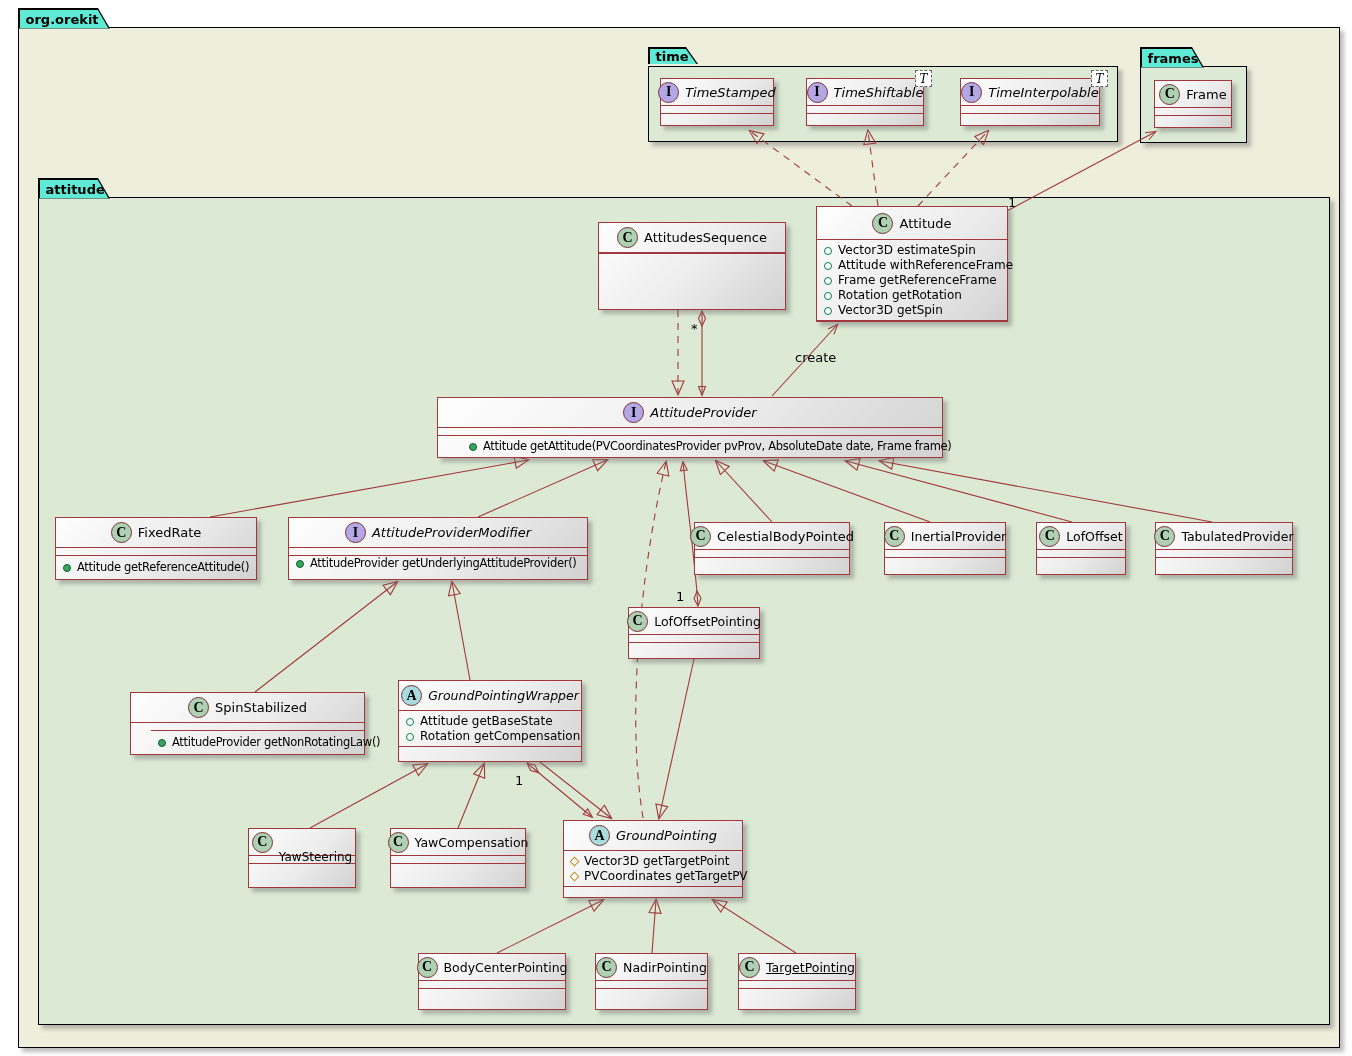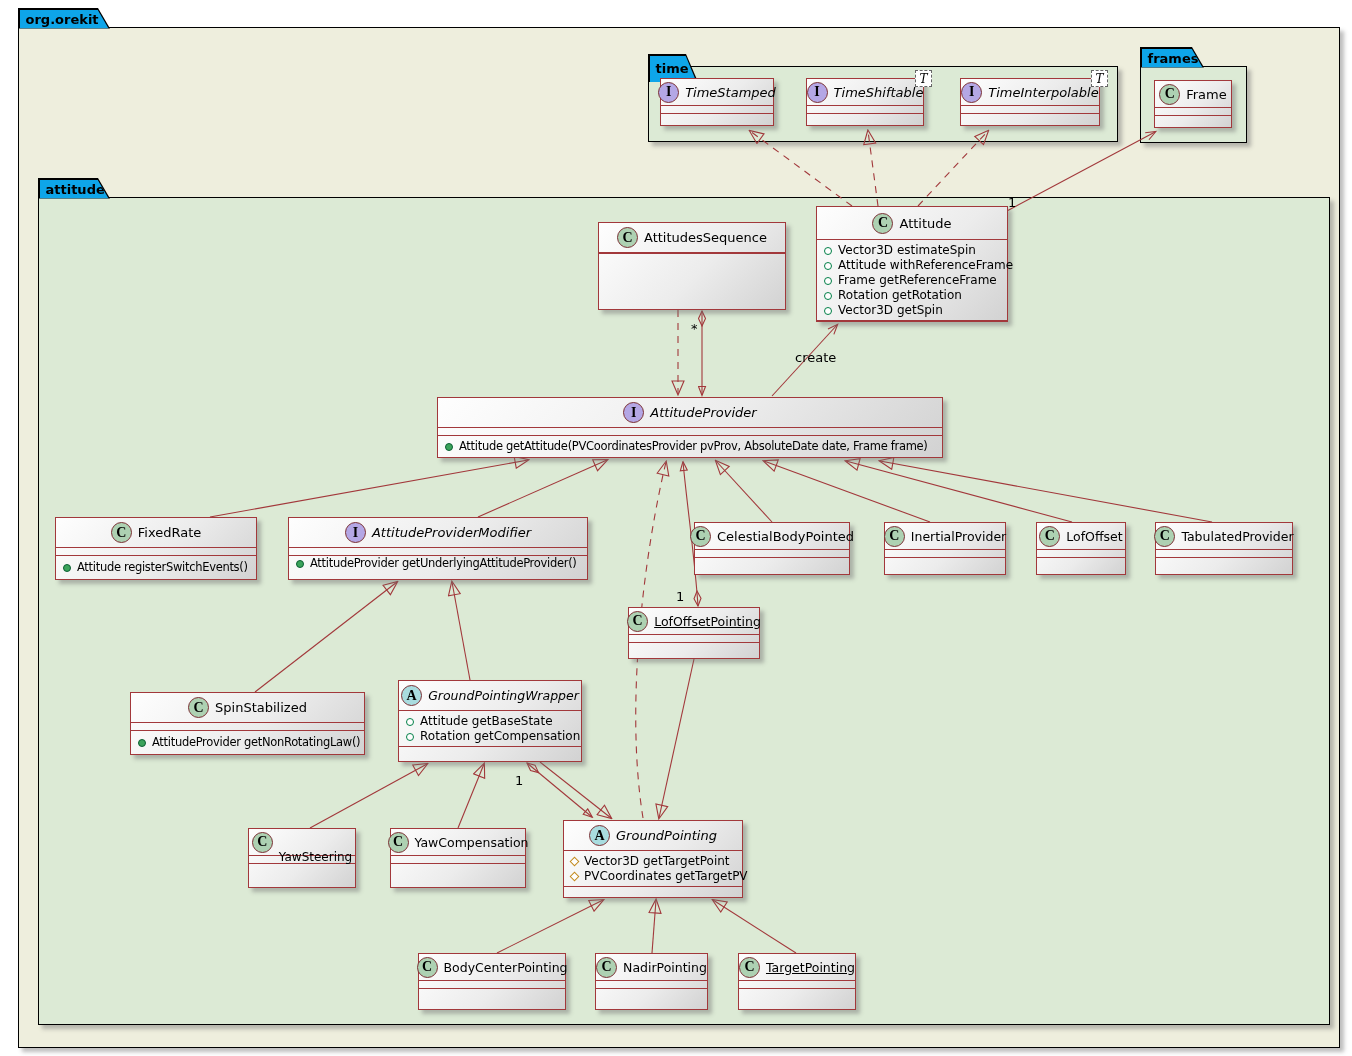--- a/index.html
+++ b/index.html
@@ -8,21 +8,21 @@
     background:#ffffff;
     font-family:"DejaVu Sans","Liberation Sans",sans-serif;
   }
   
   .pkg{position:absolute;border:1.5px solid #000;box-shadow:4px 4px 4px rgba(110,110,110,.45);box-sizing:border-box;}
   .pkg.root{background:#EEEEDD;z-index:0;}
   .pkg.green{background:#DCEAD5;z-index:2;}
   .ptab{position:absolute;z-index:4;background:#000;
         clip-path:polygon(0 0,calc(100% - 12px) 0,100% 100%,0 100%);}
   .ptab-in{position:absolute;left:1.5px;top:1.5px;right:1.5px;bottom:0;
-        background:#0ea5e9;clip-path:polygon(0 0,calc(100% - 11px) 0,100% 100%,0 100%);
+        background:#5eead4;clip-path:polygon(0 0,calc(100% - 11px) 0,100% 100%,0 100%);
         display:flex;align-items:center;padding-left:6px;box-sizing:border-box;
         font-weight:bold;font-size:13px;color:#000;}
   
   .uml{position:absolute;z-index:5;box-sizing:border-box;
        border:1.5px solid #A2383B;
        background:linear-gradient(135deg,#FEFEFE 0%,#ECECEC 55%,#D2D2D2 100%);
        box-shadow:4px 4px 4px rgba(110,110,110,.45);}
   .hd{display:flex;align-items:center;justify-content:center;gap:6px;
       border-bottom:1px solid #A2383B;height:30px;box-sizing:border-box;}
   .hd.tall{height:33px;}
@@ -60,21 +60,21 @@
 </style>
 </head>
 <body>
 
 <div class="pkg root" style="left:18px;top:27px;width:1322px;height:1021px;"></div>
 <div class="ptab" style="left:18px;top:8px;width:92px;height:20.5px;">
   <div class="ptab-in">org.orekit</div>
 </div>
 
 <div class="pkg green" style="left:648px;top:66px;width:470px;height:76px;"></div>
-<div class="ptab" style="left:648px;top:47px;width:50px;height:28px;margin-top:7px;">
+<div class="ptab" style="left:648px;top:47px;width:50px;height:17px;">
   <div class="ptab-in">time</div>
 </div>
 
 <div class="pkg green" style="left:1140px;top:66px;width:107px;height:77px;"></div>
 <div class="ptab" style="left:1140px;top:47px;width:64px;height:20.5px;">
   <div class="ptab-in">frames</div>
 </div>
 
 <div class="pkg green" style="left:38px;top:197px;width:1292px;height:828px;"></div>
 <div class="ptab" style="left:38px;top:178px;width:72px;height:20.5px;">
@@ -210,38 +210,38 @@
   </div>
   <div class="strip bt"></div>
 </div>
 
 <div class="uml it" style="left:437px;top:397px;width:506px;height:61px;display:flex;flex-direction:column;">
   <div class="hd">
     <span class="circ k-I">I</span>
     <span class="nm">AttitudeProvider</span>
   </div>
   <div class="strip"></div>
+  <div class="bodyfill" style="flex:1;display:flex;align-items:center;padding-left:24px;">
+    <div class="row sm">
+        <span class="icn circle-f"></span>
+        <span>Attitude getAttitude(PVCoordinatesProvider pvProv, AbsoluteDate date, Frame frame)</span>
+      </div>
+  </div>
+</div>
+
+<div class="uml" style="left:55px;top:517px;width:202px;height:63px;display:flex;flex-direction:column;">
+  <div class="hd">
+    <span class="circ k-C">C</span>
+    <span class="nm">FixedRate</span>
+  </div>
+  <div class="strip"></div>
   <div class="bodyfill" style="flex:1;display:flex;align-items:center;">
     <div class="row sm">
         <span class="icn circle-f"></span>
-        <span>Attitude getAttitude(PVCoordinatesProvider pvProv, AbsoluteDate date, Frame frame)</span>
-      </div>
-  </div>
-</div>
-
-<div class="uml" style="left:55px;top:517px;width:202px;height:63px;display:flex;flex-direction:column;">
-  <div class="hd">
-    <span class="circ k-C">C</span>
-    <span class="nm">FixedRate</span>
-  </div>
-  <div class="strip"></div>
-  <div class="bodyfill" style="flex:1;display:flex;align-items:center;">
-    <div class="row sm">
-        <span class="icn circle-f"></span>
-        <span>Attitude registerSwitchEvents()</span>
+        <span>Attitude getReferenceAttitude()</span>
       </div>
   </div>
 </div>
 
 <div class="uml it" style="left:288px;top:517px;width:300px;height:63px;display:flex;flex-direction:column;">
   <div class="hd">
     <span class="circ k-I">I</span>
     <span class="nm">AttitudeProviderModifier</span>
   </div>
   <div class="strip"></div>
@@ -285,33 +285,33 @@
     <span class="circ k-C">C</span>
     <span class="nm" style="font-size:12.5px;">TabulatedProvider</span>
   </div>
   <div class="strip"></div>
     <div class="strip bt"></div>
 </div>
 
 <div class="uml" style="left:628px;top:607px;width:132px;height:52px;">
   <div class="hd short">
     <span class="circ k-C">C</span>
-    <span class="nm" style="font-size:12.5px;text-decoration:underline;">LofOffsetPointing</span>
+    <span class="nm" style="font-size:12.5px;">LofOffsetPointing</span>
   </div>
   <div class="strip"></div>
     <div class="strip bt"></div>
 </div>
 
 <div class="uml" style="left:130px;top:692px;width:235px;height:63px;display:flex;flex-direction:column;">
   <div class="hd">
     <span class="circ k-C">C</span>
     <span class="nm">SpinStabilized</span>
   </div>
   <div class="strip"></div>
-  <div class="bodyfill" style="flex:1;display:flex;">
+  <div class="bodyfill" style="flex:1;display:flex;margin-left:20px;">
     <div class="row sm">
         <span class="icn circle-f"></span>
         <span>AttitudeProvider getNonRotatingLaw()</span>
       </div>
   </div>
 </div>
 
 <div class="uml it" style="left:398px;top:680px;width:184px;height:82px;display:flex;flex-direction:column;">
   <div class="hd">
     <span class="circ k-A">A</span>

